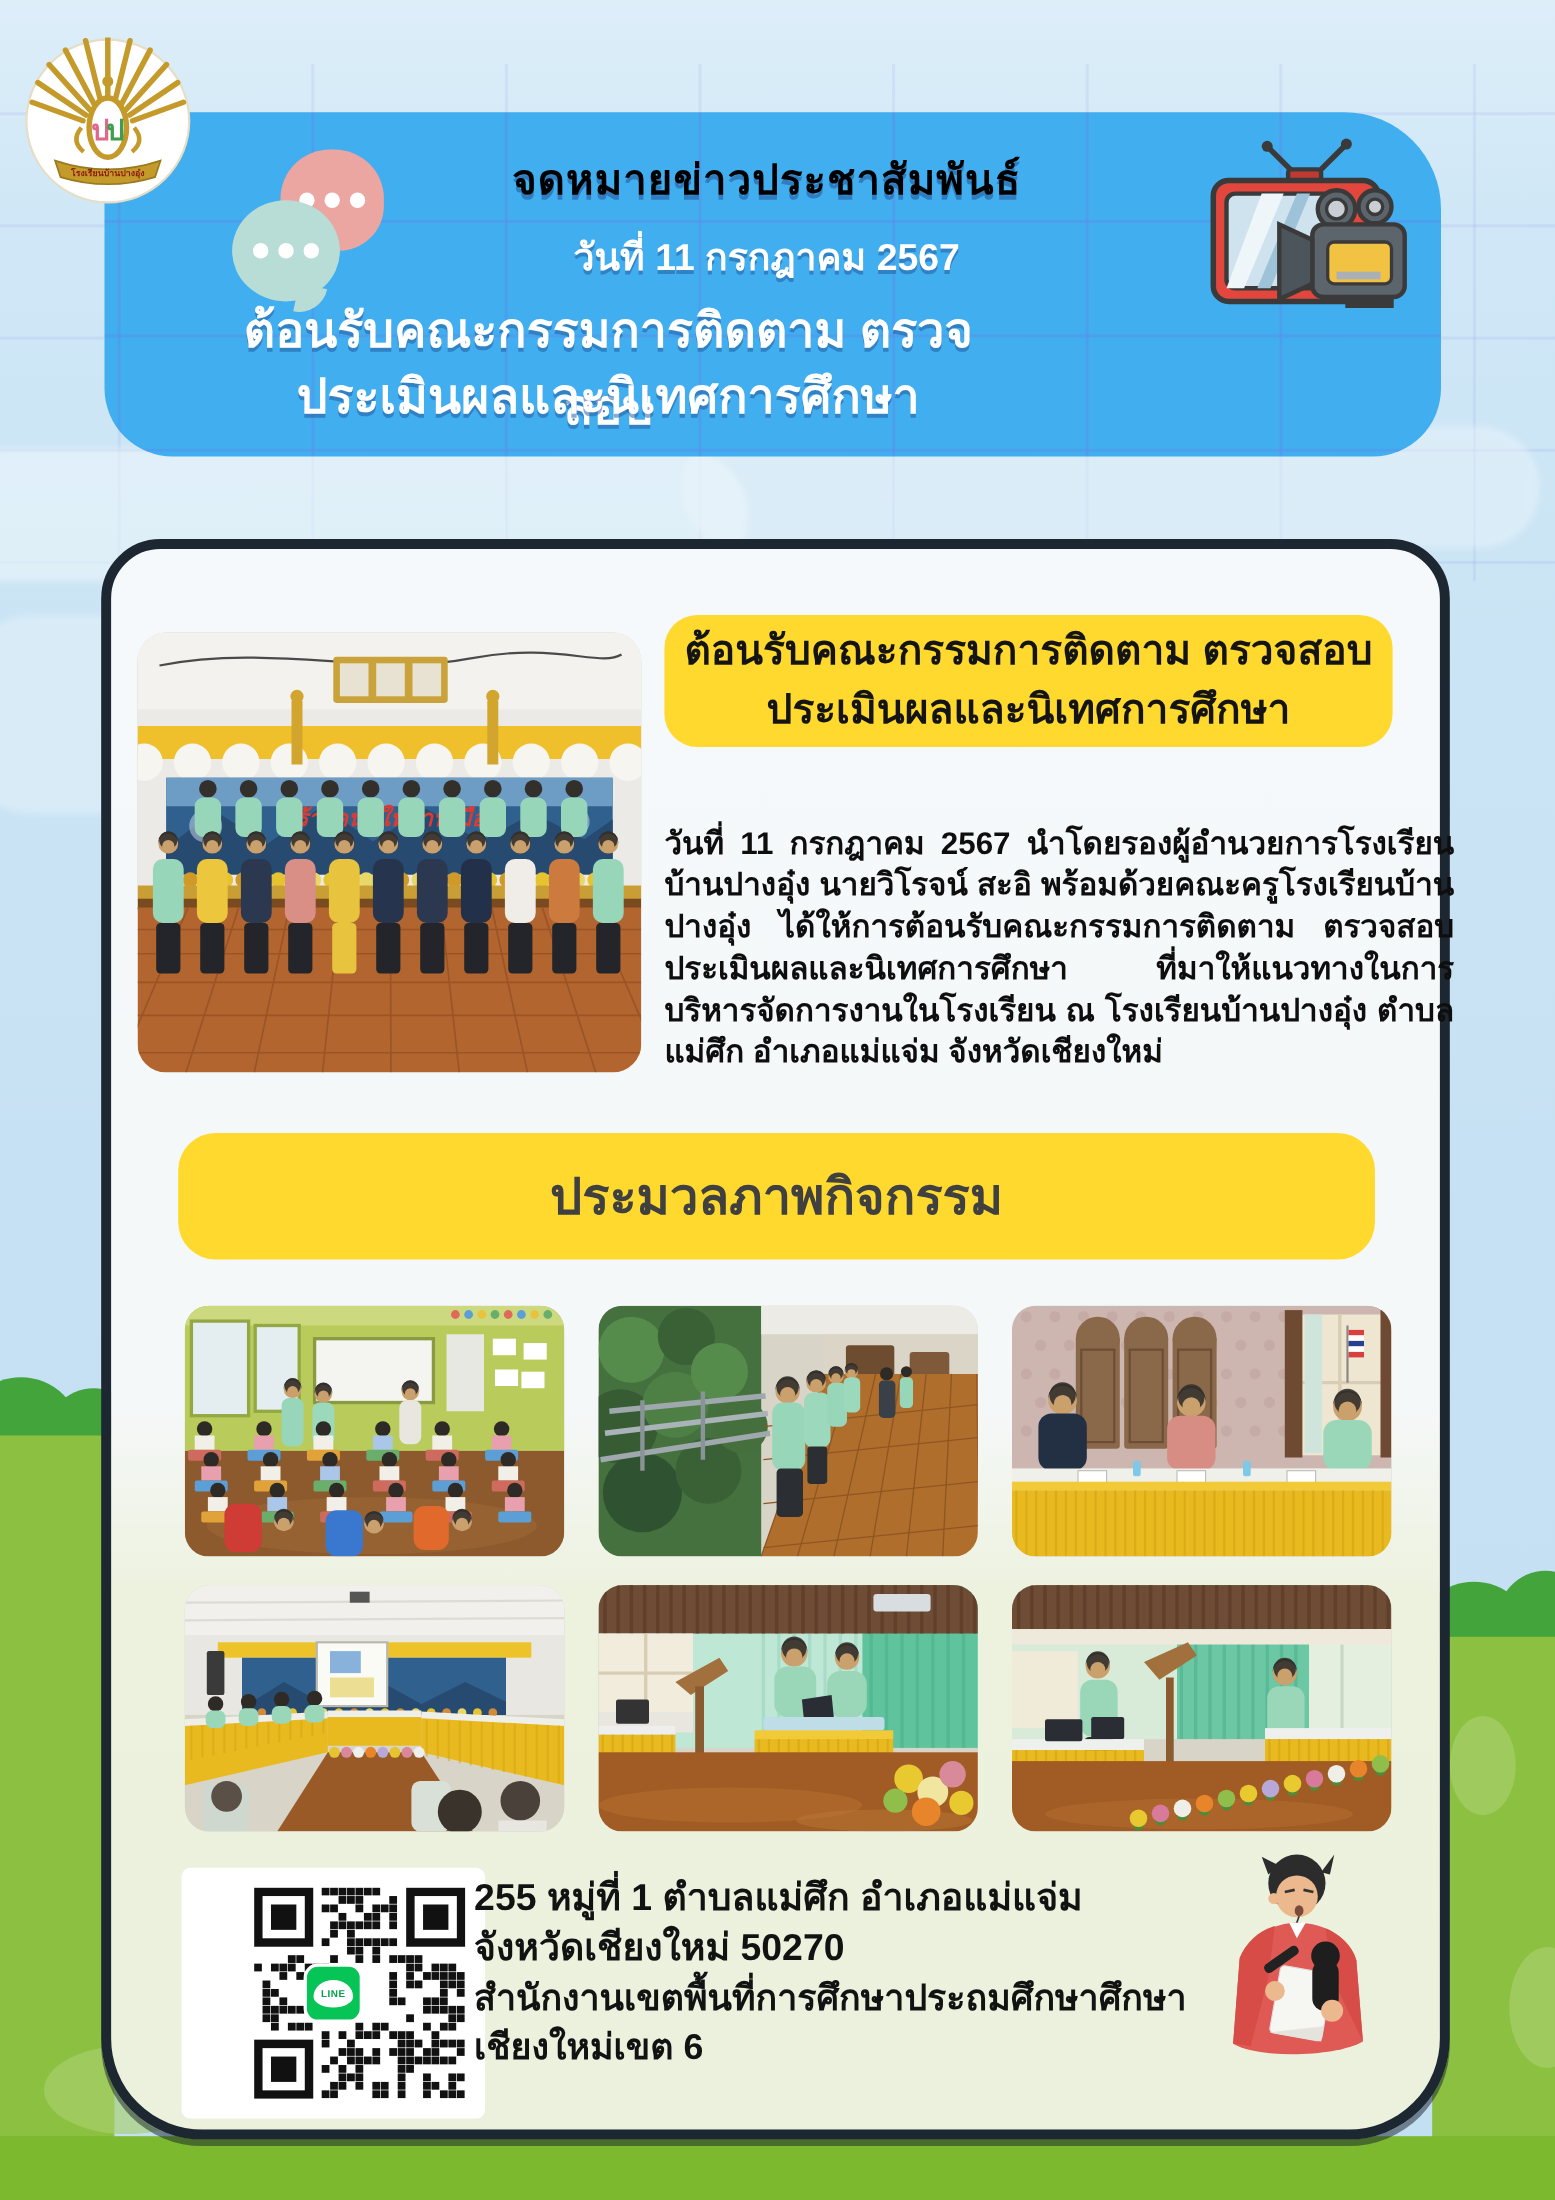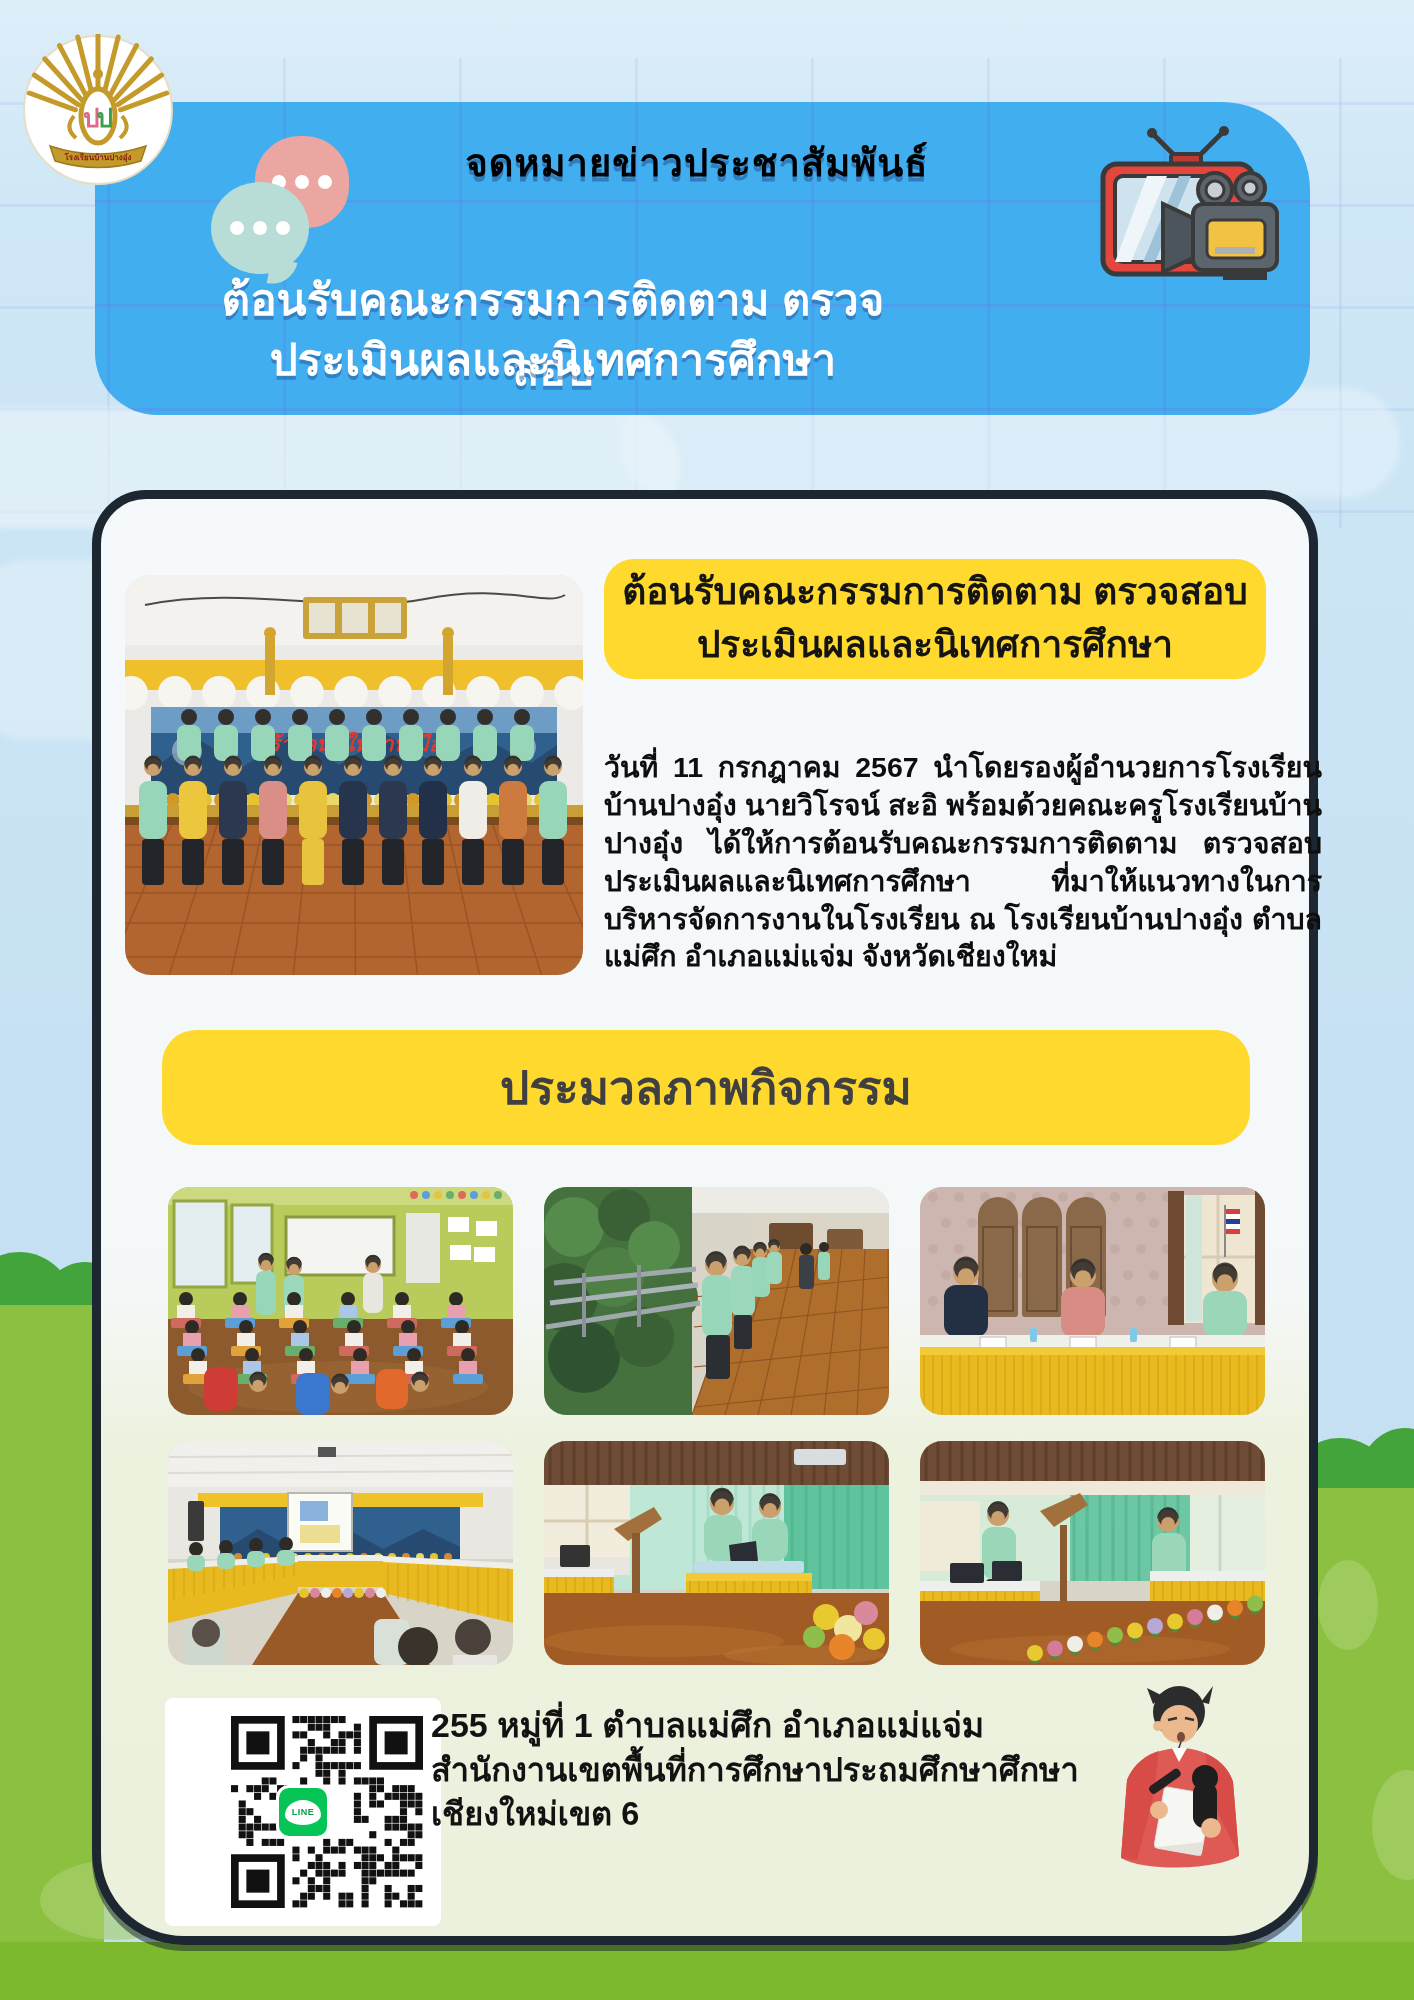--- a/index.html
+++ b/index.html
@@ -119,20 +119,21 @@
         </span>
       </div>
     <div class="bubble bubble-teal">
         <span class="dots">
           <i></i>
           <i></i>
           <i></i>
         </span>
       </div>
     <div class="h-title">จดหมายข่าวประชาสัมพันธ์</div>
+    <div class="h-date">วันที่ 11 กรกฎาคม 2567</div>
     <div class="h-sub1">ต้อนรับคณะกรรมการติดตาม ตรวจสอบ</div>
     <div class="h-sub2">ประเมินผลและนิเทศการศึกษา</div>
     <div class="tv-wrap">
       <svg width="190" height="165" viewBox="0 0 190 165">
         <line x1="88" y1="40" x2="58" y2="10" stroke="#3a3a3a" stroke-width="5"></line>
         <line x1="96" y1="40" x2="128" y2="8" stroke="#3a3a3a" stroke-width="5"></line>
         <circle cx="57" cy="9" r="5" fill="#3a3a3a"></circle>
           <circle cx="129" cy="7" r="5" fill="#3a3a3a"></circle>
         <rect x="76" y="30" width="30" height="14" rx="3" fill="#c03a32" stroke="#3a3a3a" stroke-width="4"></rect>
         <rect x="8" y="40" width="150" height="110" rx="14" fill="#e2463d" stroke="#3a3a3a" stroke-width="5"></rect>
@@ -1186,20 +1187,21 @@
           <rect x="7.68" y="145.92" width="38.4" height="38.4" fill="#ffffff" rx="0" opacity="1"></rect>
           <rect x="15.36" y="153.6" width="23.04" height="23.04" fill="#111111" rx="0" opacity="1"></rect>
         </svg>
       <div class="line-badge">
         <b>LINE</b>
       </div>
     </div>
 
     <div class="contact">
       <div class="c2">255 หมู่ที่ 1 ตำบลแม่ศึก อำเภอแม่แจ่ม</div>
+      <div class="c3">จังหวัดเชียงใหม่ 50270</div>
       <div class="c4">สำนักงานเขตพื้นที่การศึกษาประถมศึกษาศึกษาเชียงใหม่เขต 6</div>
     </div>
 
     <div class="reporter">
       <svg width="165" height="235" viewBox="0 0 165 235">
         <circle cx="82" cy="34" r="26" fill="#2c2c2c"></circle>
         <polygon points="56,26 50,10 66,18" fill="#2c2c2c"></polygon>
         <polygon points="104,24 116,8 112,26" fill="#2c2c2c"></polygon>
         <circle cx="82" cy="46" r="19" fill="#ecb88e"></circle>
         <path d="M60,40 Q62,22 82,20 Q102,22 104,40 L104,32 Q100,16 82,16 Q64,16 60,32 Z" fill="#2c2c2c"></path>

